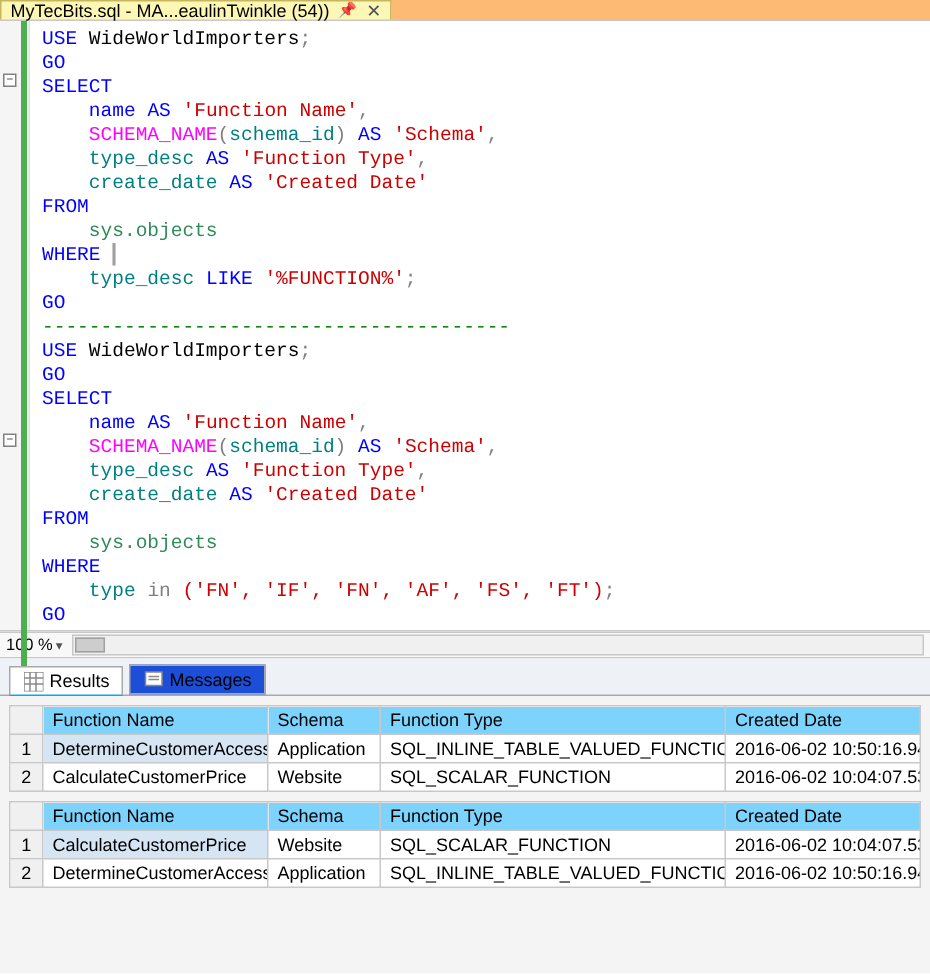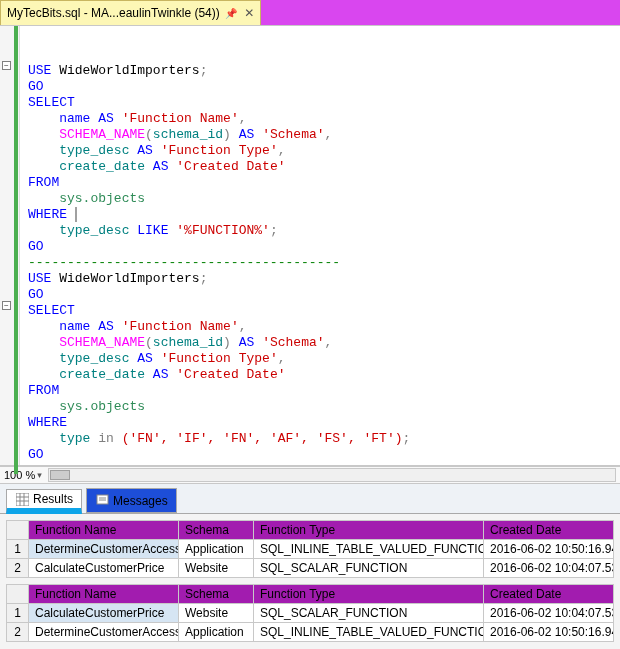--- a/index.html
+++ b/index.html
@@ -8,23 +8,23 @@
     font-size: 13px;
     background: #fff;
     width: 620px;
     height: 649px;
     overflow: hidden;
     display: flex;
     flex-direction: column;
   }
   .tab-bar {
     display: flex;
-    background: #d946ef;
+    background: #fdba74;
     border-bottom: 1px solid #c8c8c8;
-    height: 26px;
+    height: 14px;
     font-family: 'Segoe UI', Tahoma, sans-serif;
     font-size: 12px;
   }
   .tab {
     display: flex;
     align-items: center;
     background: #fdf7b6;
     border: 1px solid #c8b560;
     border-bottom: none;
     padding: 2px 6px;
@@ -60,24 +60,23 @@
     font-size: 8px;
     line-height: 7px;
     text-align: center;
     color: #404040;
   }
   .code {
     font-family: Consolas, 'Courier New', monospace;
     font-size: 13px;
     line-height: 16px;
     white-space: pre;
-    padding: 18px 4px 2px 8px;
+    padding: 4px 4px 2px 8px;
     color: #000;
     flex: 1;
-    margin-top: 19px;
   }
   .kw { color: #0000ff; }
   .fn { color: #ff00ff; }
   .str { color: #cc0000; }
   .id { color: #008080; }
   .obj { color: #2e8b57; }
   .op { color: #808080; }
   .comment { color: #008000; }
   .cursor-line {
     display: inline-block;
@@ -130,21 +129,21 @@
   }
   .rtab {
     display: flex;
     align-items: center;
     gap: 4px;
     padding: 2px 8px;
     border: 1px solid #a9a9a9;
     background: #1d4ed8;
     font-size: 12px;
   }
-  .rtab.active { background: #fff; border-bottom: 6px solid #0ea5e9; position: relative; top: 1px; }
+  .rtab.active { background: #fff; border-bottom: 1px solid #0ea5e9; position: relative; top: 1px; }
   .rtab .ico {
     width: 14px; height: 14px;
     display: inline-flex; align-items: center; justify-content: center;
   }
   .grid-wrap {
     padding: 6px 6px 0 6px;
   }
   .grid {
     border-collapse: collapse;
     background: #fff;
@@ -153,21 +152,21 @@
     table-layout: fixed;
   }
   .grid th, .grid td {
     border: 1px solid #c8c8c8;
     padding: 2px 6px;
     text-align: left;
     white-space: nowrap;
     overflow: hidden;
   }
   .grid th {
-    background: #a21caf;
+    background: #7dd3fc;
     font-weight: normal;
   }
   .grid .rownum {
     background: #f0f0f0;
     text-align: center;
     width: 22px;
   }
   .grid .corner {
     background: #f0f0f0;
     width: 22px;

